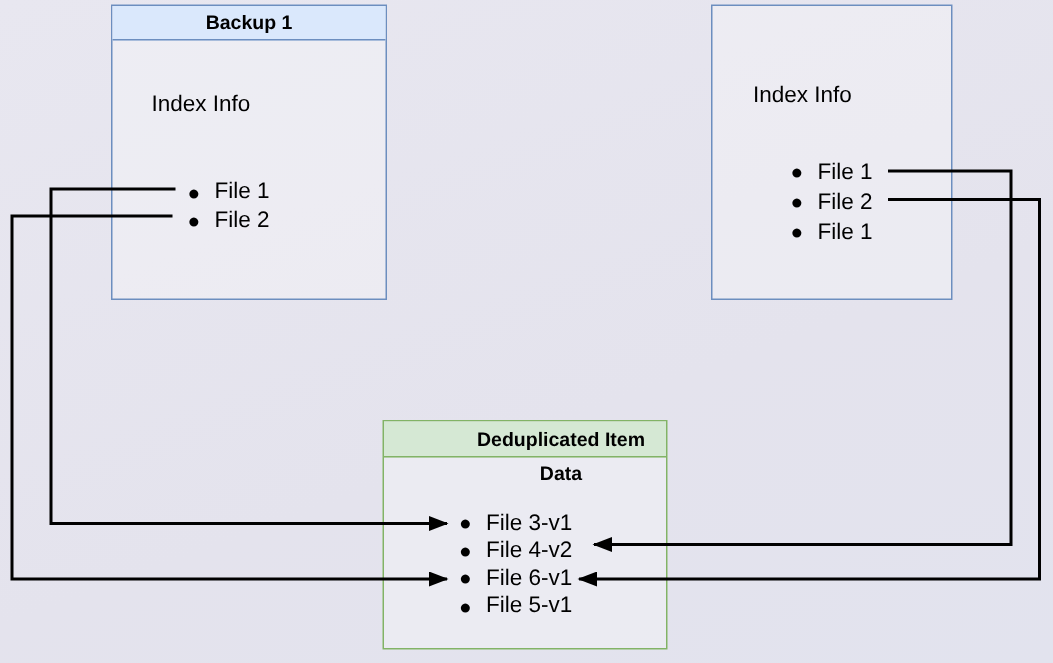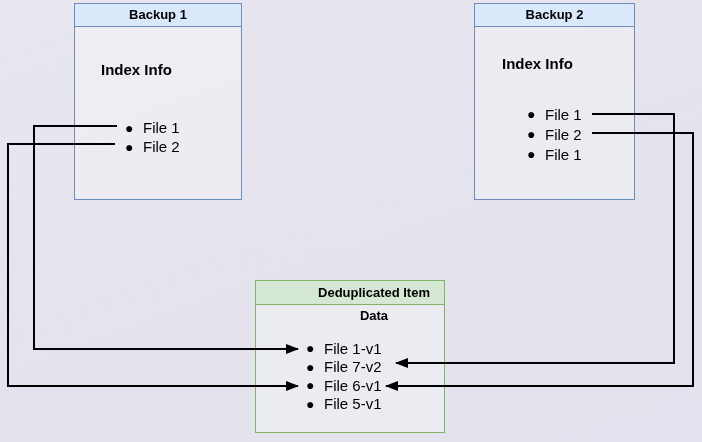--- a/index.html
+++ b/index.html
@@ -13,49 +13,48 @@
     background:rgba(255,255,255,0.28);
   }
   .node.blue{border-color:#6c8ebf;}
   .node.green{border-color:#82b366;}
   .node-header{
     width:100%;box-sizing:border-box;text-align:center;
     font-weight:bold;font-size:13px;border-bottom:1px solid;
   }
   .blue .node-header{background:#dae8fc;border-bottom-color:#6c8ebf;line-height:22px;height:23px;}
   .green .node-header{background:#d5e8d4;border-bottom-color:#82b366;line-height:23px;height:24px;padding-left:48px;}
-  .node-label{position:absolute;font-size:15px;white-space:nowrap;font-weight:bold;}
+  .node-label{position:absolute;font-size:15px;white-space:nowrap;}
   ul.items{list-style:none;margin:0;padding:0;position:absolute;font-size:15px;}
   ul.items li{display:flex;align-items:center;white-space:nowrap;}
   ul.items .bullet{width:8px;margin-right:10px;font-size:14px;}
   #b1 ul.items li{height:19px;}
   #b2 ul.items li{height:20px;}
   #dedup ul.items li{height:18.5px;}
   svg.wires{position:absolute;left:0;top:0;pointer-events:none;}
 </style>
 </head>
 <body>
 
-<div id="b1" class="node blue" style="left:74px;top:3px;width:168px;height:197px;">
+<div id="b1" class="node blue" style="left:74px;top:3px;width:184px;height:197px;">
   <div class="node-header">Backup 1</div>
   <div class="node-label" style="left:26px;top:57px;">Index Info</div>
   <ul class="items" style="left:50px;top:114px;">
     <li>
       <span class="bullet">●</span>
       <span>File 1</span>
     </li>
     <li>
       <span class="bullet">●</span>
       <span>File 2</span>
     </li>
   </ul>
 </div>
 
 <div id="b2" class="node blue" style="left:474px;top:3px;width:161px;height:197px;">
-  <div class="node-header">Backup 2</div>
   <div class="node-label" style="left:27px;top:51px;">Index Info</div>
   <ul class="items" style="left:52px;top:100px;">
     <li>
       <span class="bullet">●</span>
       <span>File 1</span>
     </li>
     <li>
       <span class="bullet">●</span>
       <span>File 2</span>
     </li>
@@ -64,25 +63,25 @@
       <span>File 1</span>
     </li>
   </ul>
 </div>
 
 <div id="dedup" class="node green" style="left:255px;top:280px;width:190px;height:153px;">
   <div class="node-header">Deduplicated Item Data</div>
   <ul class="items" style="left:50px;top:58px;">
     <li>
       <span class="bullet">●</span>
-      <span>File 1-v1</span>
+      <span>File 3-v1</span>
     </li>
     <li>
       <span class="bullet">●</span>
-      <span>File 7-v2</span>
+      <span>File 4-v2</span>
     </li>
     <li>
       <span class="bullet">●</span>
       <span>File 6-v1</span>
     </li>
     <li>
       <span class="bullet">●</span>
       <span>File 5-v1</span>
     </li>
   </ul>

